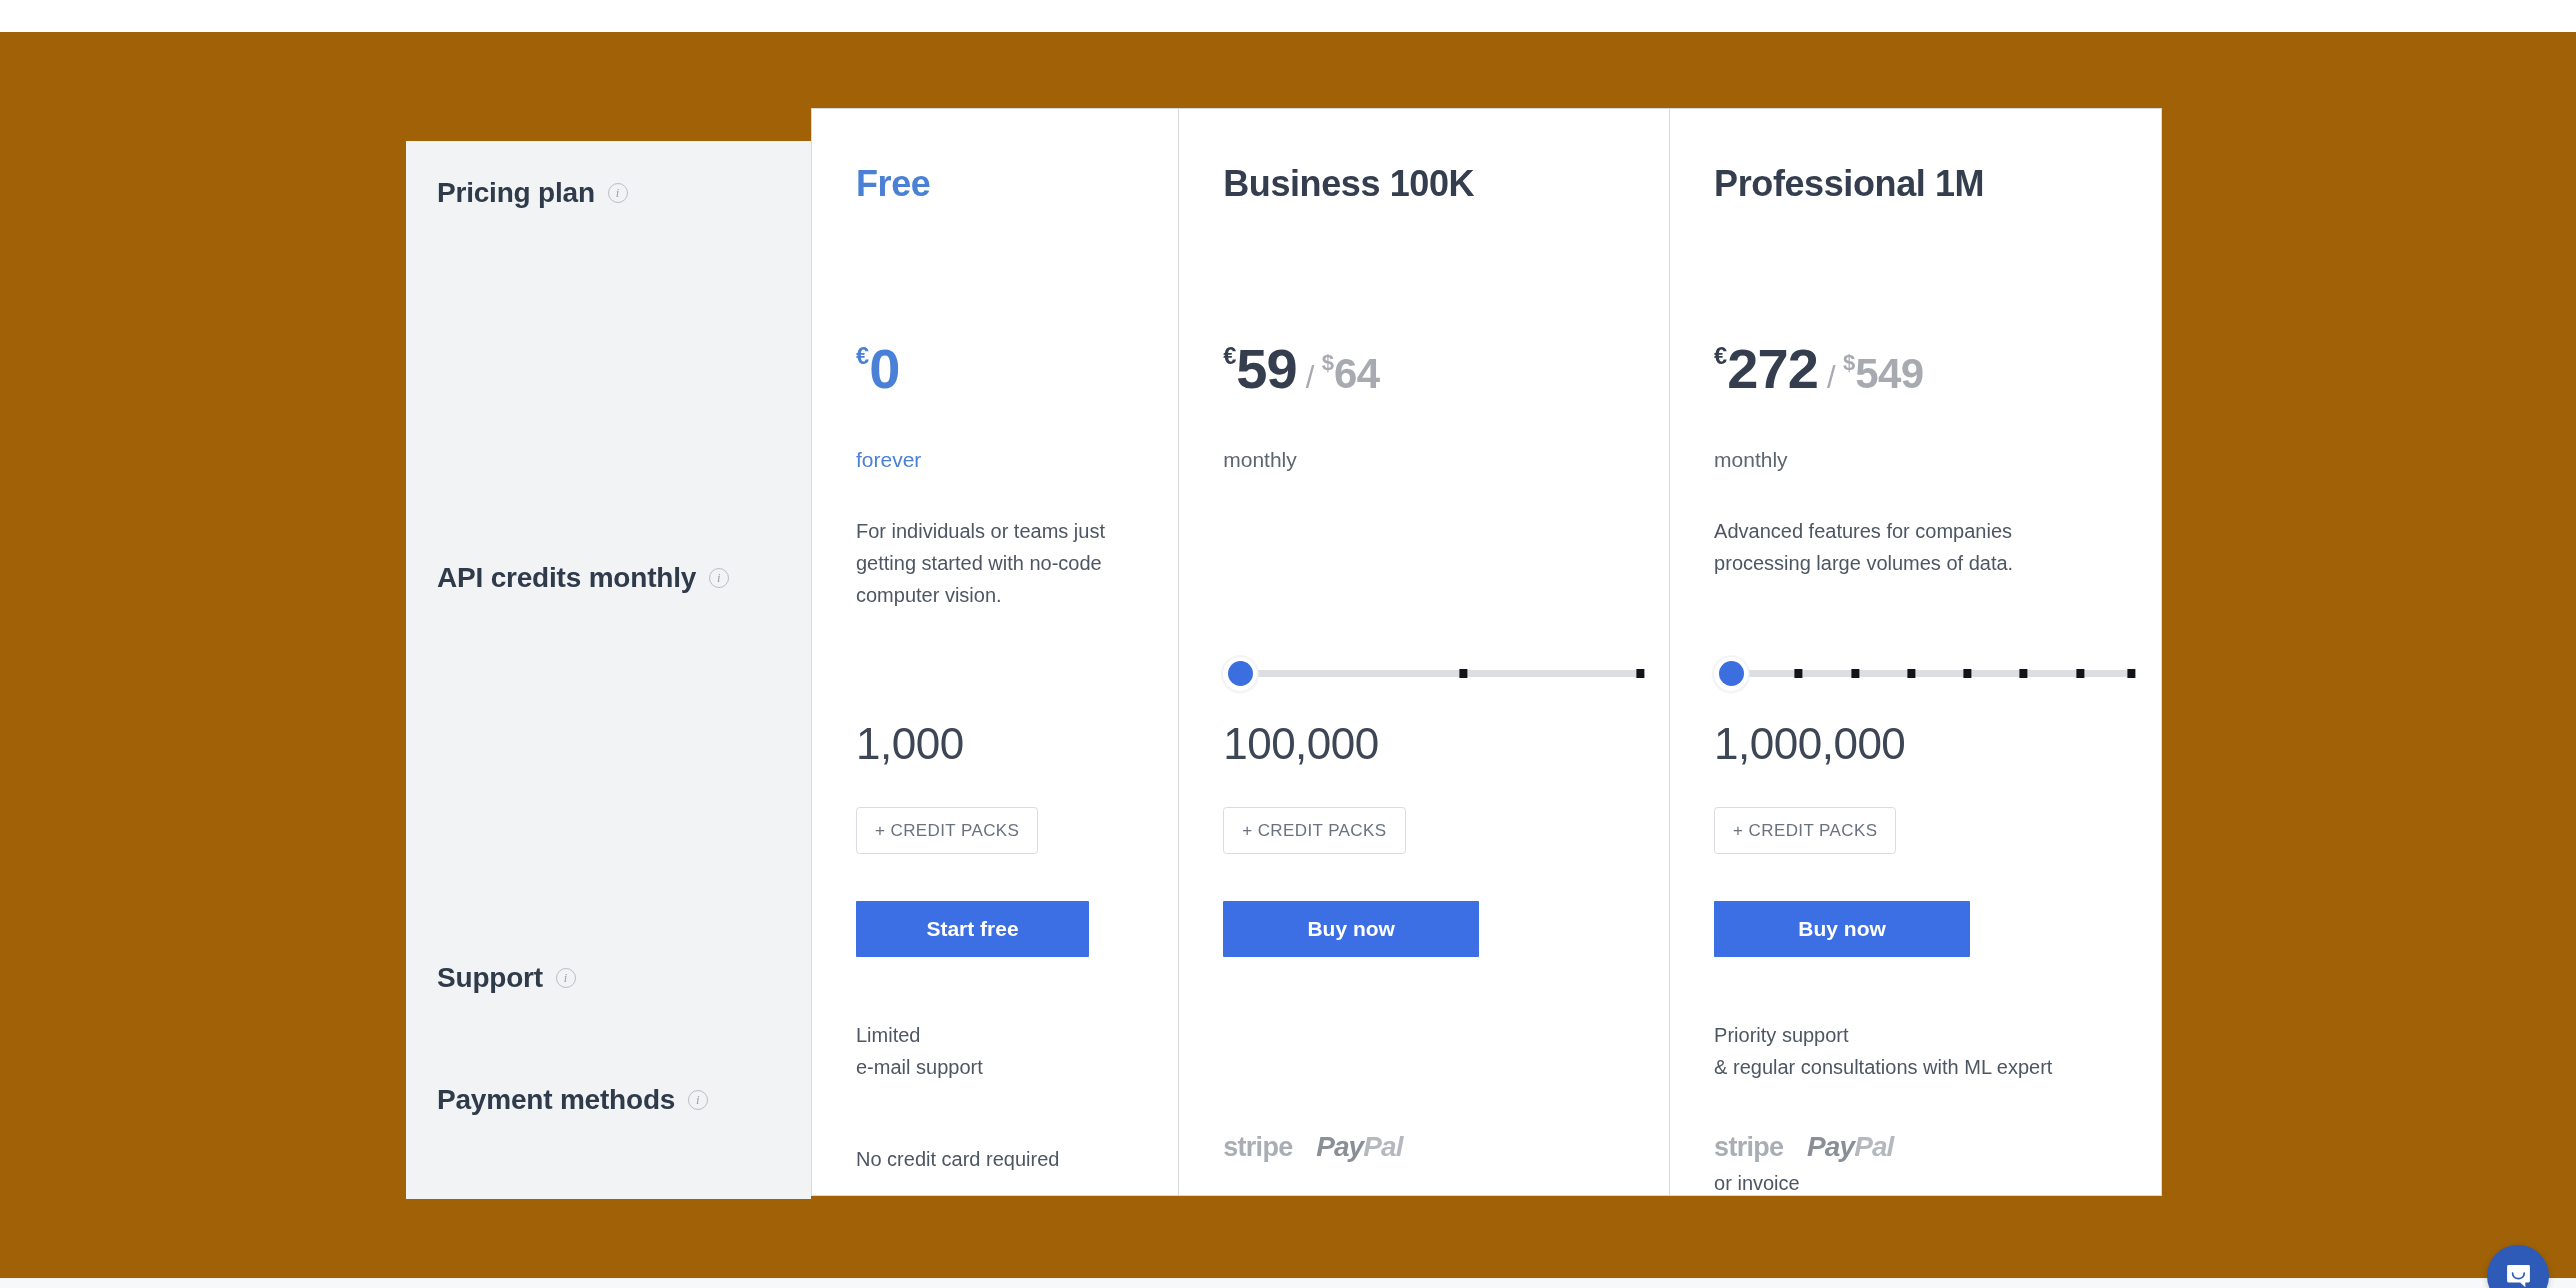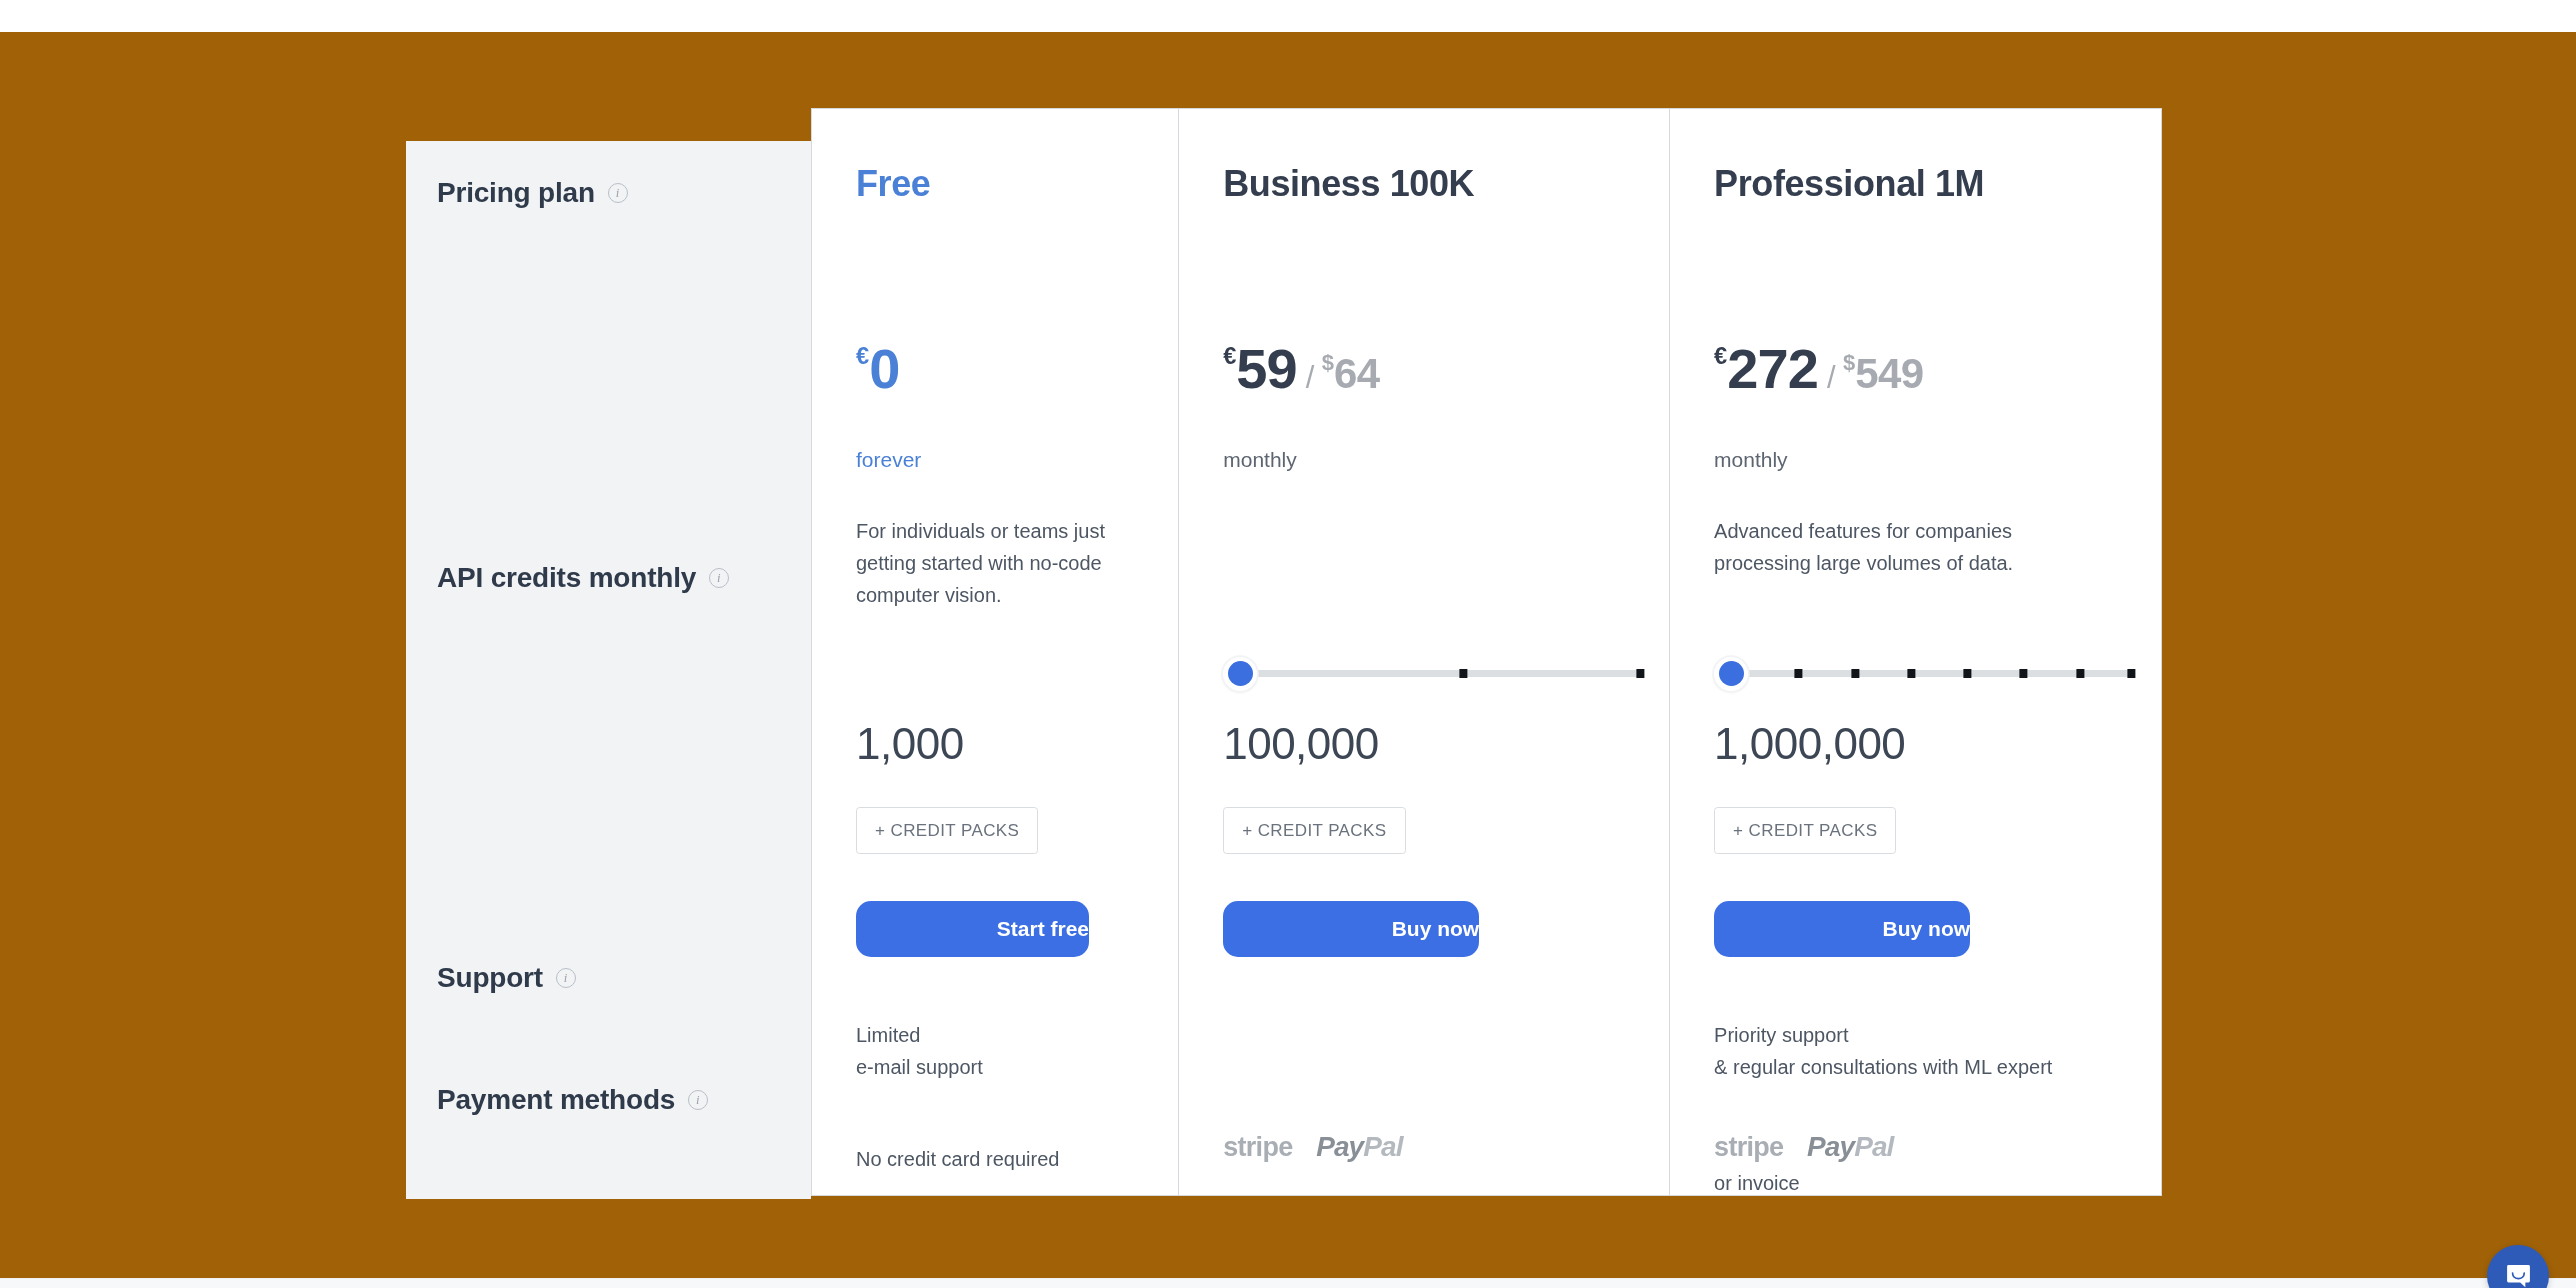--- a/index.html
+++ b/index.html
@@ -241,28 +241,27 @@
     cursor: pointer;
   }
 
   .cta {
     position: absolute;
     left: 44px;
     top: 792px;
     width: 233px;
     height: 56px;
     border: none;
-    border-radius: 15px;
+    border-radius: 1px;
     background: #3b6fe3;
     color: #ffffff;
     font-size: 21px;
     font-weight: 700;
     font-family: "Liberation Sans", sans-serif;
     cursor: pointer;
-    text-align: right;
   }
   .plan.wide .cta { width: 256px; }
 
   .support {
     position: absolute;
     left: 44px;
     top: 910px;
     font-size: 20px;
     line-height: 32px;
     color: #4d5663;

